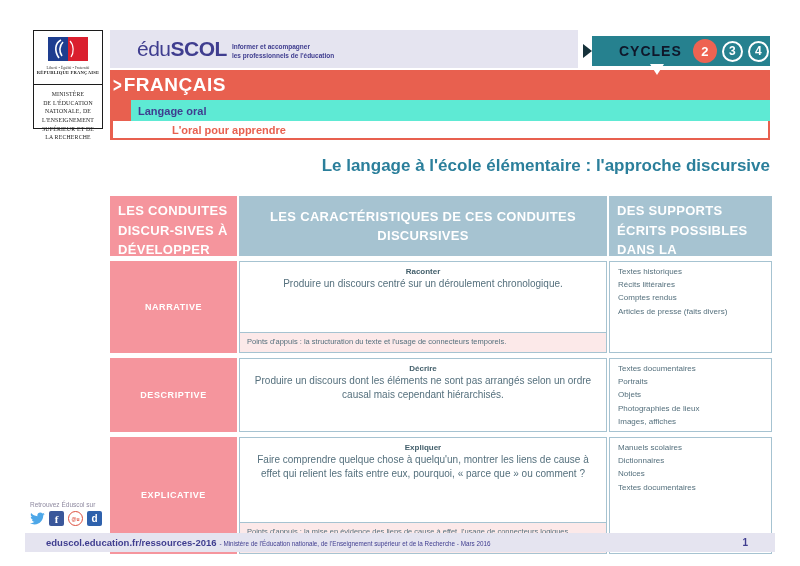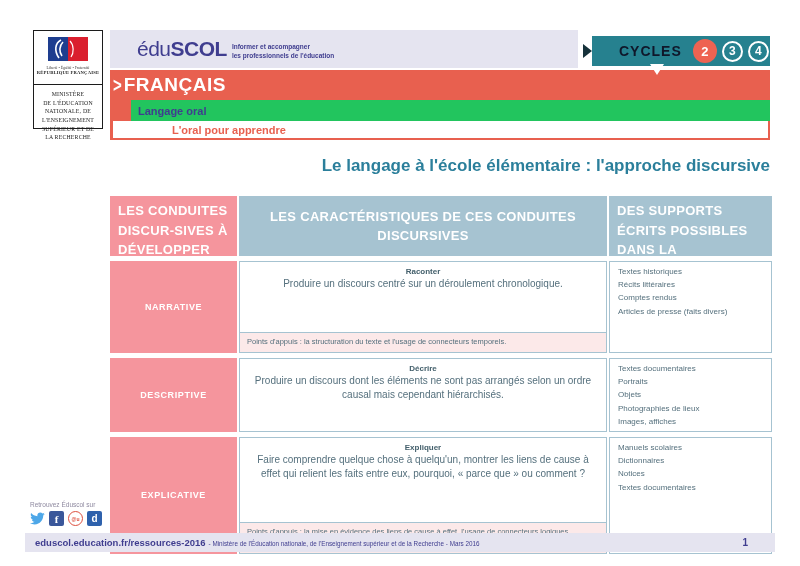--- a/index.html
+++ b/index.html
@@ -29,21 +29,21 @@
   .badge { border-radius:50%; display:flex; align-items:center; justify-content:center; color:#fff; font-weight:800; }
   .badge.active { width:24px; height:24px; background:#ee6352; font-size:13px; }
   .badge.ring { width:21px; height:21px; border:2px solid #fff; font-size:12px; }
   .notch { position:absolute; left:650px; top:64px; width:0; height:0; border-left:7px solid transparent; border-right:7px solid transparent; border-top:11px solid #ffffff; z-index:5; }
 
   
   .subject-bar { position:absolute; left:110px; top:70px; width:660px; height:30px; background:#e8604f; color:#fff; display:flex; align-items:center; }
   .chev { font-weight:800; font-size:15px; transform:scaleY(1.35); margin:0 2px 2px 3px; display:inline-block; }
   .subject { font-weight:800; font-size:19px; letter-spacing:.5px; }
   .red-tab { position:absolute; left:110px; top:100px; width:21px; height:21px; background:#e8604f; }
-  .theme-bar { position:absolute; left:131px; top:100px; width:639px; height:21px; background:#22c55e; display:flex; align-items:center; }
+  .theme-bar { position:absolute; left:131px; top:100px; width:639px; height:21px; background:#5eead4; display:flex; align-items:center; }
   .theme-bar span { color:#3f3d8f; font-weight:800; font-size:11px; margin-left:7px; }
   .subtheme-bar { position:absolute; left:110px; top:121px; width:660px; height:19px; background:#fff; border-left:3px solid #e8604f; border-right:2px solid #e8604f; border-bottom:2px solid #e8604f; display:flex; align-items:center;padding-left:36px; }
   .subtheme-bar span { color:#e8604f; font-weight:800; font-size:11px; margin-left:23px; }
 
   
   .doc-title { position:absolute; left:110px; top:156px; width:660px; text-align:right; color:#2b7f9b; font-weight:700; font-size:17px; }
 
   
   .dtable { position:absolute; left:110px; top:196px; width:662px; display:grid; grid-template-columns:127px 368px 163px; column-gap:2px; row-gap:5px; }
   .hd { color:#fff; font-weight:800; font-size:13px; line-height:1.5; letter-spacing:.3px; padding:5px 8px; height:60px; }
@@ -58,21 +58,21 @@
   .mid-points { border-top:1px solid #a6c3d1; background:#fce9e9; color:#55707d; font-size:7.5px; line-height:1.45; padding:4px 7px; }
   .cell-supports { border:1px solid #a6c3d1; background:#fff; color:#55707d; font-size:8px; line-height:1.65; padding:3px 8px; white-space:pre-line; }
 
   
   .social-label { position:absolute; left:30px; top:501px; font-size:6.5px; color:#8f8aa0; }
   .social-row { position:absolute; left:30px; top:511px; display:flex; align-items:center; gap:4px; }
   .s-icon { width:15px; height:15px; display:flex; align-items:center; justify-content:center; }
   .fb { background:#3a579a; border-radius:2px; color:#fff; font-family:"Liberation Serif", serif; font-weight:bold; font-size:11px; }
   .gp { border:1.5px solid #dd4f3e; border-radius:50%; color:#dd4f3e; font-size:5px; font-weight:bold; background:#fff; }
   .dm { background:#2e61ac; border-radius:2px; color:#fff; font-weight:800; font-size:10px; }
-  .footer-bar { position:absolute; left:25px; top:533px; width:750px; height:19px; background:#e5e4f0; display:flex; align-items:center; padding:0 27px 0 10px; }
+  .footer-bar { position:absolute; left:25px; top:533px; width:750px; height:19px; background:#e5e4f0; display:flex; align-items:center; padding:0 27px 0 21px; }
   .f-url { color:#3f3d8f; font-weight:800; font-size:9.5px; }
   .f-attr { color:#3f3d8f; font-size:6.3px; margin-left:3px; padding-top:1px; }
   .f-spacer { flex:1; }
   .f-page { color:#3f3d8f; font-weight:800; font-size:10px; }
 </style>
 </head>
 <body>
 
 <div class="page">
 

